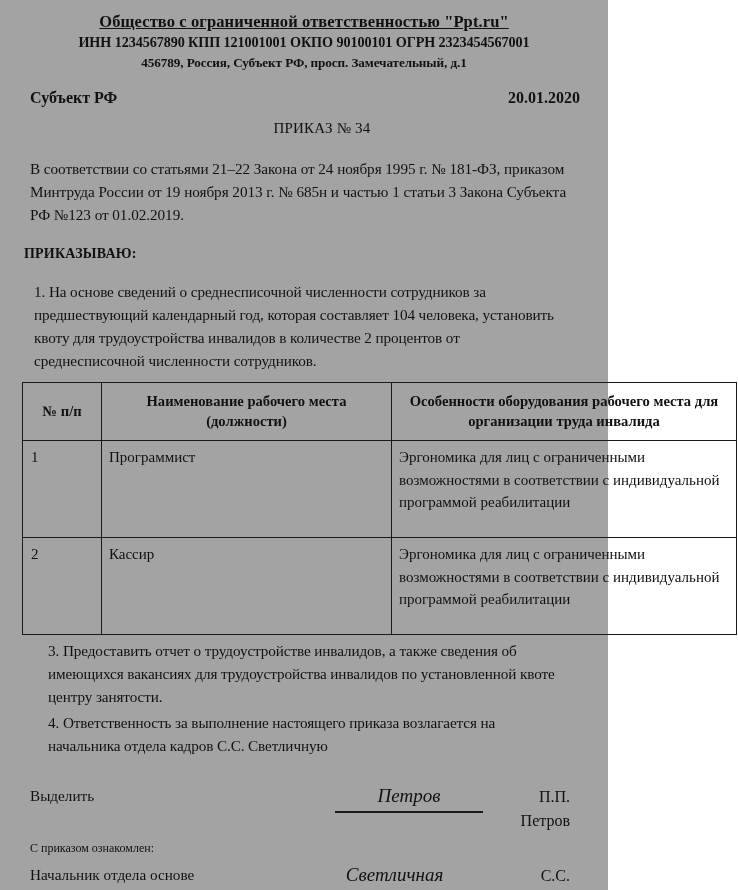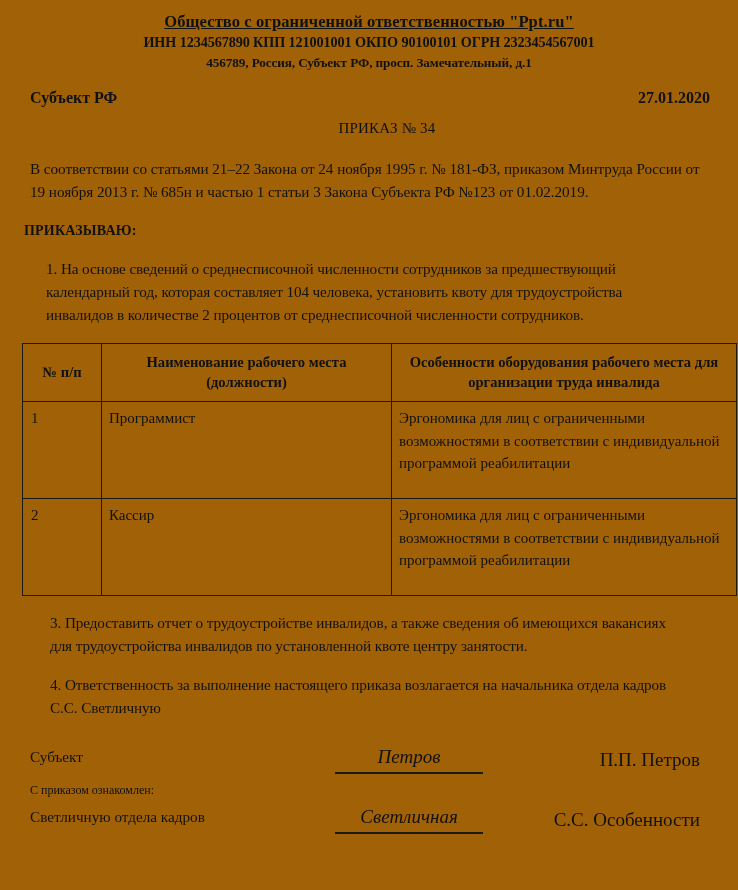--- a/index.html
+++ b/index.html
@@ -12,25 +12,25 @@
     width: 738px;
     height: 890px;
     font-family: "Liberation Serif", "DejaVu Serif", serif;
     color: #111111;
     overflow: hidden;
     position: relative;
   }
 
   .page {
     position: relative;
-    width: 738px;
+    width: 608px;
     height: 890px;
     box-sizing: border-box;
     padding: 0;
-    background: #a16207;
+    background: #a3a3a3;
   }
 
   
   .letterhead {
     text-align: center;
     padding-top: 11px;
   }
   .org-name {
     font-weight: bold;
     font-size: 16.5px;
@@ -105,21 +105,21 @@
 
   
   .clauses {
     font-size: 15.2px;
     line-height: 1.5;
     margin-top: 19px;
     padding: 0 30px;
     letter-spacing: -.1px;
   }
   .clause {
-    margin: 16px;
+    margin: 4px;
   }
 
   
   .tbl-wrap {
     margin-top: 9px;
     padding: 0 41px 0 22px;
   }
   table.jobs {
     border-collapse: collapse;
     width: 675px;
@@ -148,21 +148,21 @@
     padding: 5px 8px 5px 7px;
     height: 86px;
   }
   table.jobs tbody td.cell-num { padding-left: 8px; }
 
   
   .clauses-after {
     font-size: 15.2px;
     line-height: 1.5;
     margin-top: 5px;
-    padding: 0 34px;
+    padding: 0 44px;
     letter-spacing: -.1px;
   }
 
   
   .signatures {
     margin-top: 27px;
     padding: 0 30px 0 30px;
   }
   .sig-row {
     display: flex;
@@ -188,21 +188,21 @@
   }
   .sig-rule {
     display: block;
     border-bottom: 2.2px solid #1a1a1a;
     width: 148px;
     margin: 2px auto 0 auto;
   }
   .sig-name {
     flex: 1;
     text-align: right;
-    font-size: 19px;
+    font-size: 16px;
     line-height: 1.5;
     padding-right: 8px;
     font-family: Liberation Serif, serif;
   }
   .sig-note {
     font-size: 12px;
     line-height: 1.5;
     margin: 0 0 7px 0;
   }
 </style>
@@ -212,21 +212,21 @@
 <div class="page">
 
   <div class="letterhead">
     <div class="org-name">Общество с ограниченной ответственностью "Ppt.ru"</div>
     <div class="org-codes">ИНН 1234567890 КПП 121001001 ОКПО 90100101 ОГРН 2323454567001</div>
     <div class="org-address">456789, Россия, Субъект РФ, просп. Замечательный, д.1</div>
   </div>
 
   <div class="subject-row">
     <div class="subject-rf">Субъект РФ</div>
-    <div class="doc-date">27.01.2020</div>
+    <div class="doc-date">20.01.2020</div>
   </div>
 
   <div class="order-no">ПРИКАЗ № 34</div>
 
 
   <div class="preamble">В соответствии со статьями 21–22 Закона от 24 ноября 1995 г. № 181-ФЗ, приказом Минтруда России от 19 ноября 2013 г. № 685н и частью 1 статьи 3 Закона Субъекта РФ №123 от 01.02.2019.</div>
 
   <div class="decree-word">ПРИКАЗЫВАЮ:</div>
 
   <div class="clauses">
@@ -258,32 +258,32 @@
   </div>
 
   <div class="clauses-after">
     <p class="clause">3. Предоставить отчет о трудоустройстве инвалидов, а также сведения об имеющихся вакансиях для трудоустройства инвалидов по установленной квоте центру занятости.</p>
     <p class="clause">4. Ответственность за выполнение настоящего приказа возлагается на начальника отдела кадров С.С. Светличную</p>
   </div>
 
   <div class="signatures">
 
     <div class="sig-row">
-      <div class="sig-role">Субъект</div>
+      <div class="sig-role">Выделить</div>
       <div class="sig-mid">
         <span class="sig-script">Петров</span>
         <span class="sig-rule"></span>
       </div>
       <div class="sig-name">П.П. Петров</div>
     </div>
 
     <div class="sig-note">С приказом ознакомлен:</div>
 
     <div class="sig-row">
-      <div class="sig-role">Светличную отдела кадров</div>
+      <div class="sig-role">Начальник отдела основе</div>
       <div class="sig-mid">
         <span class="sig-script">Светличная</span>
         <span class="sig-rule"></span>
       </div>
       <div class="sig-name">С.С. Особенности</div>
     </div>
 
   </div>
 
 </div>

